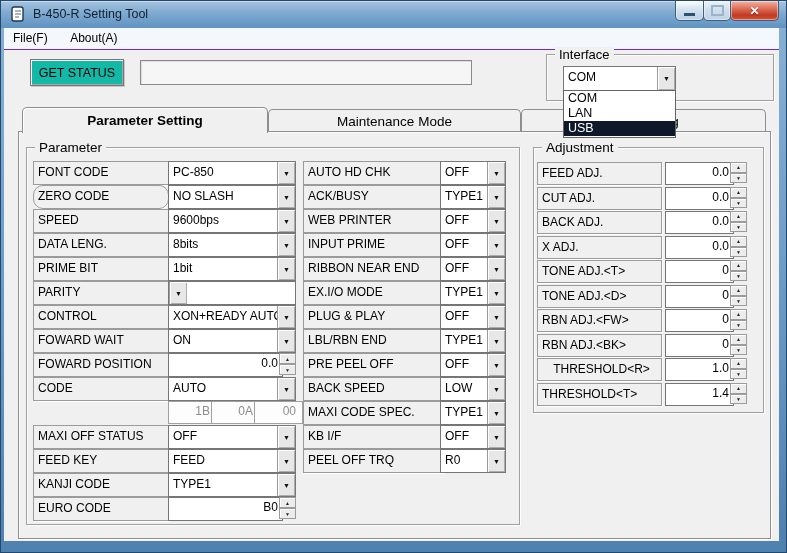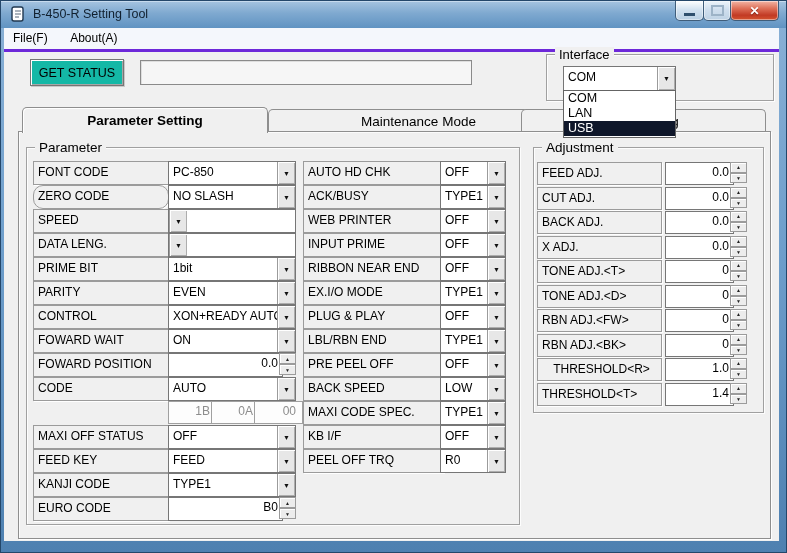--- a/index.html
+++ b/index.html
@@ -13,21 +13,21 @@
   .title{position:absolute;left:32px;top:6px;font-size:12.5px;color:#10202f;}
   .wbtn{position:absolute;top:0;height:19px;border:1px solid #3f5d7a;border-top:none;
        border-radius:0 0 5px 5px;display:flex;align-items:center;justify-content:center;box-shadow:inset 0 0 0 1px rgba(255,255,255,.45);}
   .wbtn.min{left:674px;width:27px;background:linear-gradient(180deg,#fdfeff,#d3e2f0 45%,#b9cfe3);}
   .wbtn.max{left:702px;width:26px;background:linear-gradient(180deg,#eef4fa,#d0dfee 45%,#bed2e4);}
   .wbtn.close{left:729px;width:47px;background:linear-gradient(180deg,#f2b5a5 0%,#dd6f57 40%,#c23a24 75%,#d4542f 100%);}
   .glyph-min{display:block;width:11px;height:3px;background:#2f4f6d;margin-top:8px;}
   .glyph-max{display:block;width:9px;height:7px;border:2px solid #9db3c7;background:transparent;}
   .glyph-x{color:#fff;font-size:12px;font-weight:bold;text-shadow:0 1px 1px #7e1707;}
   .client{position:absolute;left:4px;top:28px;width:775px;height:513px;background:#f0f0f0;}
-  .menubar{position:absolute;left:0;top:0;width:775px;height:21px;background:#f4f7fc;border-bottom:3px solid #6d28d9;}
+  .menubar{position:absolute;left:0;top:0;width:775px;height:21px;background:#f4f7fc;border-bottom:1px solid #6d28d9;}
   .mitem{display:inline-block;padding:3px 9px 0 9px;font-size:12px;color:#000;}
   .btn{position:absolute;background:#14b8a6;border:1px solid #757575;
        box-shadow:inset 1px 1px 0 #fff,inset -1px -1px 0 #a7a7a7,1px 1px 0 #c9c9c9;
        display:flex;align-items:center;justify-content:center;font-size:12.5px;color:#000;}
   .statusfield{position:absolute;background:#f6f6f6;border:1px solid #8a8a8a;box-shadow:inset 1px 1px 0 #dedede;}
   .group{position:absolute;border:1px solid #a0a0a0;box-shadow:inset 1px 1px 0 #fdfdfd,1px 1px 0 #fdfdfd;}
   .legend{position:absolute;left:8px;top:-8px;background:#f0f0f0;padding:0 4px;font-size:13px;color:#000;white-space:nowrap;}
   .tab{position:absolute;background:#f0f0f0;border:1px solid #8e8e8e;border-bottom:none;border-radius:5px 5px 0 0;
        display:flex;align-items:center;justify-content:center;font-size:13.5px;color:#000;z-index:1;}
   .tab.active{font-weight:bold;z-index:5;box-shadow:inset 1px 1px 0 #fff;}
@@ -88,21 +88,21 @@
 
     <div class="group" style="left:542px;top:26px;width:226px;height:45px;">
       <span class="legend">Interface</span>
     </div>
     <div class="combo" style="left:559px;top:38px;width:111px;height:23px;">
       <span class="cval">COM</span>
       <span class="drop">▼</span>
     </div>
 
     <div class="tab active" style="left:18px;top:79px;width:244px;height:25px;">Parameter Setting</div>
-    <div class="tab" style="left:264px;top:81px;width:251px;height:23px;padding-left:24px;">Maintenance Mode</div>
+    <div class="tab" style="left:264px;top:81px;width:251px;height:23px;">Maintenance Mode</div>
     <div class="tab" style="left:517px;top:81px;width:243px;height:23px;">Tool Setting</div>
     <div class="tabpage" style="left:14px;top:103px;width:751px;height:406px;"></div>
 
     <div class="group" style="left:22px;top:119px;width:492px;height:376px;z-index:4;">
       <span class="legend" style="font-size:13.5px;">Parameter</span>
     </div>
     <div class="group" style="left:529px;top:119px;width:229px;height:264px;z-index:4;">
       <span class="legend" style="font-size:13.5px;">Adjustment</span>
     </div>
 
@@ -112,34 +112,35 @@
           <span class="cval">PC-850</span>
           <span class="drop">▼</span>
         </div>
         <div class="flabel" style="left: 29px; top: 157px; width: 130px; height: 22px; border-radius: 10px;">ZERO CODE</div>
         <div class="combo" style="left: 164px; top: 157px; width: 126px; height: 22px;">
           <span class="cval">NO SLASH</span>
           <span class="drop">▼</span>
         </div>
         <div class="flabel" style="left: 29px; top: 181px; width: 130px; height: 22px;">SPEED</div>
         <div class="combo" style="left: 164px; top: 181px; width: 126px; height: 22px;">
+          <span class="cval">9600bps</span>
           <span class="drop">▼</span>
         </div>
         <div class="flabel" style="left: 29px; top: 205px; width: 130px; height: 22px;">DATA LENG.</div>
         <div class="combo" style="left: 164px; top: 205px; width: 126px; height: 22px;">
+          <span class="cval">8bits</span>
           <span class="drop">▼</span>
         </div>
         <div class="flabel" style="left: 29px; top: 229px; width: 130px; height: 22px;">PRIME BIT</div>
         <div class="combo" style="left: 164px; top: 229px; width: 126px; height: 22px;">
           <span class="cval">1bit</span>
           <span class="drop">▼</span>
         </div>
         <div class="flabel" style="left: 29px; top: 253px; width: 130px; height: 22px;">PARITY</div>
         <div class="combo" style="left: 164px; top: 253px; width: 126px; height: 22px;">
-          <span class="cval">EVEN</span>
           <span class="drop">▼</span>
         </div>
         <div class="flabel" style="left: 29px; top: 277px; width: 130px; height: 22px;">CONTROL</div>
         <div class="combo" style="left: 164px; top: 277px; width: 126px; height: 22px;">
           <span class="cval">XON+READY AUTO</span>
           <span class="drop">▼</span>
         </div>
         <div class="flabel" style="left: 29px; top: 301px; width: 130px; height: 22px;">FOWARD WAIT</div>
         <div class="combo" style="left: 164px; top: 301px; width: 126px; height: 22px;">
           <span class="cval">ON</span>

